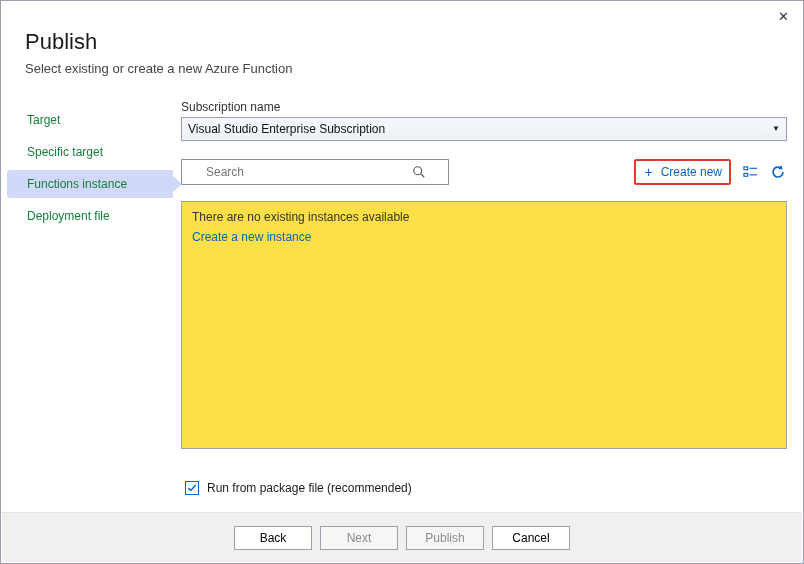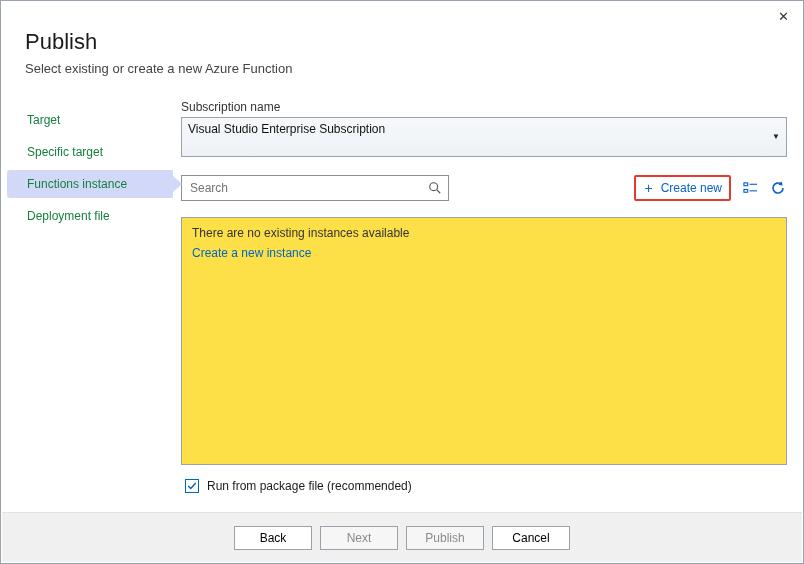--- a/index.html
+++ b/index.html
@@ -17,48 +17,48 @@
   .sidebar-item { padding: 7px 12px 7px 20px; color: #15803d; margin-bottom: 4px; position: relative; cursor: pointer; }
   .sidebar-item.selected { background: #d2d9f8; border-radius: 3px 0 0 3px; }
   .sidebar-item.selected::after {
     content: ""; position: absolute; right: -9px; top: 50%; transform: translateY(-50%);
     width: 0; height: 0; border-top: 9px solid transparent; border-bottom: 9px solid transparent; border-left: 10px solid #d2d9f8;
   }
 
   .panel { flex: 1; padding-left: 8px; }
   .field-label { font-size: 12px; color: #333; }
   .sub-select {
-    width: 100%; height: 40px; margin-top: 3px; border: 1px solid #9aa2ae;
+    width: 100%; height: 24px; margin-top: 3px; border: 1px solid #9aa2ae;
     background: linear-gradient(#f6f8fb,#edf1f6); padding: 0 22px 0 6px; position: relative;
   }
   .sub-select .val { line-height: 22px; color: #111; }
   .sub-select .caret { position: absolute; right: 6px; top: 50%; transform: translateY(-60%); font-size: 8px; color: #222; }
 
   .row2 { display: flex; align-items: center; gap: 8px; margin-top: 18px; }
   .searchbox {
     display: flex; align-items: center; width: 268px; height: 26px;
-    border: 1px solid #8a8f98; padding: 0 6px; background: #fff;
+    border: 1px solid #8a8f98; padding: 0 22px; background: #fff;
   }
   .searchbox input { border: none; outline: none; flex: 1; font-size: 12px; background: transparent; color: #666; }
   .searchbox .mag { width: 14px; height: 14px; }
 
   .spacer { flex: 1; }
   .create-highlight { border: 2px solid #e33b2f; padding: 2px 3px; border-radius: 2px; display: inline-flex; }
   .create-btn { display: inline-flex; align-items: center; gap: 6px; color: #0b63c4; cursor: pointer; padding: 2px 4px; }
   .create-btn .plus { width: 12px; height: 12px; display: inline-flex; align-items: center; justify-content: center; color: #0b63c4; font-size: 14px; line-height: 12px; }
   .icon-btn { width: 18px; height: 18px; display: inline-flex; align-items: center; justify-content: center; color: #0b63c4; cursor: pointer; margin-left: 2px; }
 
   .list-box {
     width: 100%; height: 248px; margin-top: 16px;
     border: 1px solid #9aa2ae; padding: 8px 10px; background: #fde047; overflow: auto;
   }
   .empty-text { color: #333; }
   .link-create { color: #0067c0; margin-top: 6px; cursor: pointer; }
 
-  .run-row { display: flex; align-items: center; gap: 8px; margin-top: 14px; padding-left: 4px; }
+  .run-row { display: flex; align-items: center; gap: 8px; margin-top: 32px; padding-left: 4px; }
   .chk { width: 14px; height: 14px; border: 1px solid #0067c0; display: inline-flex; align-items: center; justify-content: center; color: #0067c0; font-size: 11px; cursor: pointer; }
   .chk svg { display: block; }
 
   .footer {
     position: absolute; left: 1px; right: 1px; bottom: 1px; height: 50px;
     background: #f0f0f1; border-top: 1px solid #e2e2e4;
     display: flex; align-items: center; justify-content: center; gap: 8px; padding: 0 16px;
   }
   .btn { width: 78px; height: 24px; border: 1px solid #9aa2ae; background: #fff; font-size: 12px; cursor: pointer; }
   .btn[disabled] { color: #8b8b8b; background: #f6f6f6; cursor: default; }

